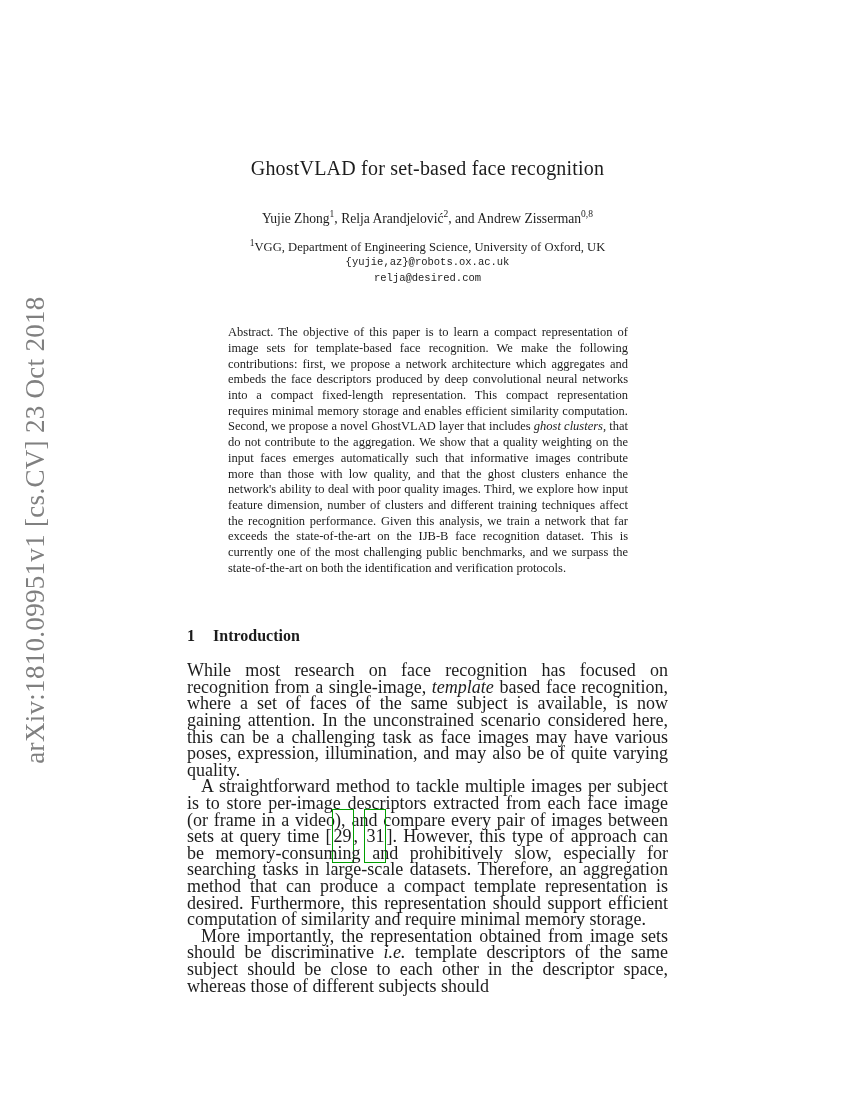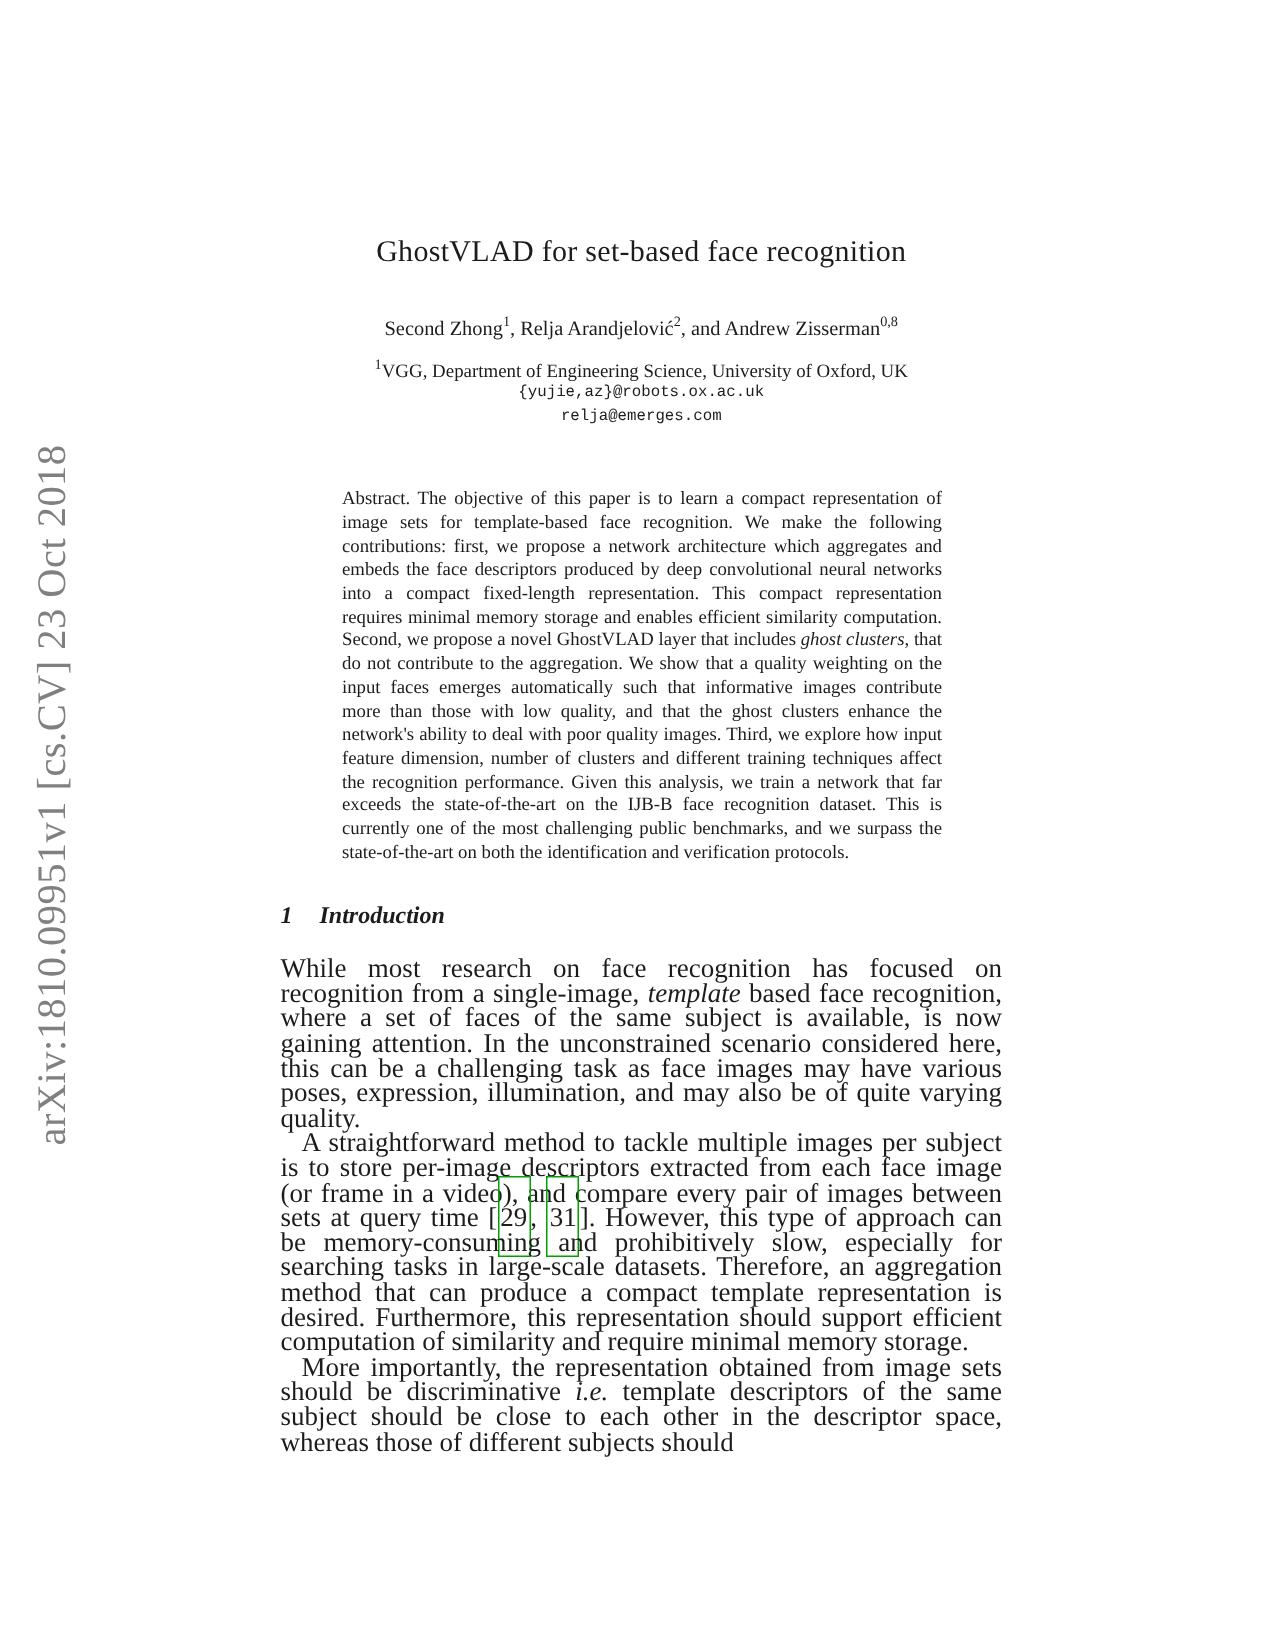--- a/index.html
+++ b/index.html
@@ -68,25 +68,24 @@
     min-height: 267px;
     font-size: 12.5px;
     line-height: 15.7px;
     text-align: justify;
     box-sizing: border-box;
   }
   .abstract-label {
     font-weight: normal;
   }
   .section-heading {
-    margin: 9px 0 0 0;
+    margin: 34px 0 0 0;
     font-size: 16px;
     font-weight: bold;
     line-height: 19px;
-    font-style: italic;
   }
   .sec-num {
     display: inline-block;
     min-width: 26px;
   }
   .par {
     margin: 0;
     font-size: 18px;
     line-height: 16.6px;
     text-align: justify;
@@ -109,26 +108,26 @@
 <body>
 
 <div class="page">
 
   <div class="watermark">arXiv:1810.09951v1  [cs.CV]  23 Oct 2018</div>
 
   <main class="content">
 
     <h1 class="title">GhostVLAD for set-based face recognition</h1>
 
-    <p class="authors"><span>Second Zhong</span><span class="sup">1</span><span>, </span><span>Relja Arandjelović</span><span class="sup">2</span><span>, and </span><span>Andrew Zisserman</span><span class="sup">0,8</span></p>
+    <p class="authors"><span>Yujie Zhong</span><span class="sup">1</span><span>, </span><span>Relja Arandjelović</span><span class="sup">2</span><span>, and </span><span>Andrew Zisserman</span><span class="sup">0,8</span></p>
 
     <div class="affils">
       <div><span class="sup">1</span><span>VGG, Department of Engineering Science, University of Oxford, UK</span></div>
       <div class="email">{yujie,az}@robots.ox.ac.uk</div>
-      <div class="email">relja@emerges.com</div>
+      <div class="email">relja@desired.com</div>
     </div>
 
     <div class="abstract"><span class="abstract-label">Abstract.</span><span> The objective of this paper is to learn a compact representation of image sets for template-based face recognition. We make the following contributions: first, we propose a network architecture which aggregates and embeds the face descriptors produced by deep convolutional neural networks into a compact fixed-length representation. This compact representation requires minimal memory storage and enables efficient similarity computation. Second, we propose a novel GhostVLAD layer that includes </span><em>ghost clusters</em><span>, that do not contribute to the aggregation. We show that a quality weighting on the input faces emerges automatically such that informative images contribute more than those with low quality, and that the ghost clusters enhance the network's ability to deal with poor quality images. Third, we explore how input feature dimension, number of clusters and different training techniques affect the recognition performance. Given this analysis, we train a network that far exceeds the state-of-the-art on the IJB-B face recognition dataset. This is currently one of the most challenging public benchmarks, and we surpass the state-of-the-art on both the identification and verification protocols.</span></div>
 
     <h2 class="section-heading"><span class="sec-num">1</span><span>Introduction</span></h2>
 
     <p class="par first"><span>While most research on face recognition has focused on recognition from a single-image, </span><em>template</em><span> based face recognition, where a set of faces of the same subject is available, is now gaining attention. In the unconstrained scenario considered here, this can be a challenging task as face images may have various poses, expression, illumination, and may also be of quite varying quality.</span></p>
 
     <p class="par indent"><span>A straightforward method to tackle multiple images per subject is to store per-image descriptors extracted from each face image (or frame in a video), and compare every pair of images between sets at query time </span><span>[</span><a class="cite">29</a><span>, </span><a class="cite">31</a><span>]</span><span>. However, this type of approach can be memory-consuming and prohibitively slow, especially for searching tasks in large-scale datasets. Therefore, an aggregation method that can produce a compact template representation is desired. Furthermore, this representation should support efficient computation of similarity and require minimal memory storage.</span></p>
 

